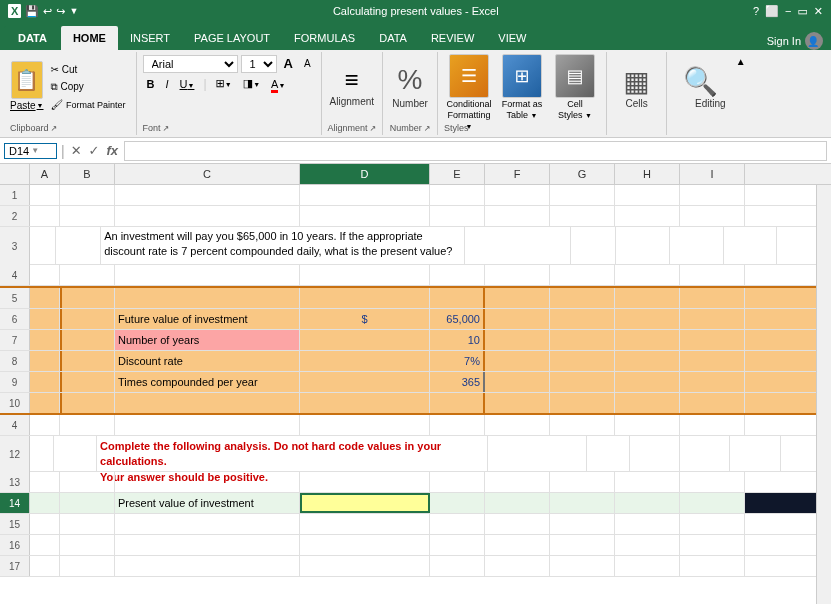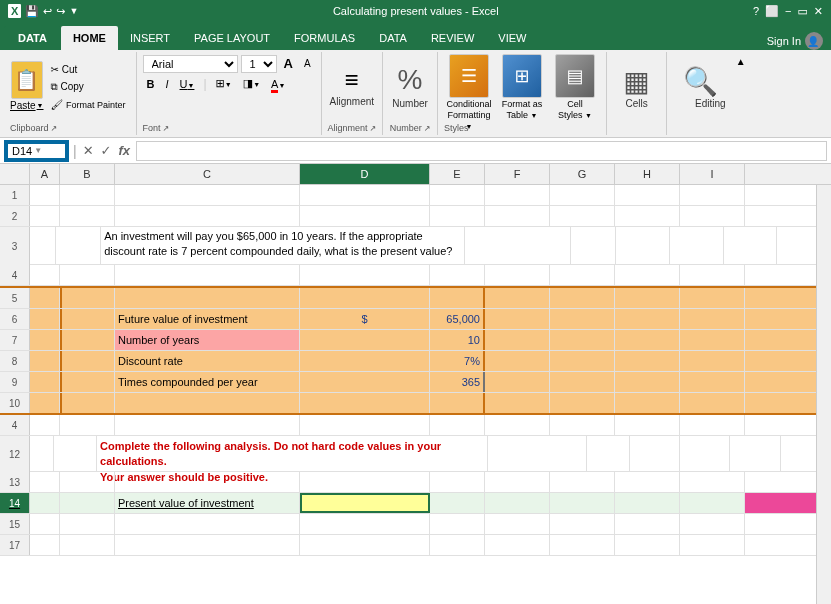--- a/index.html
+++ b/index.html
@@ -176,23 +176,23 @@
     .formula-bar {
       background: white;
       border-bottom: 1px solid #ccc;
       display: flex;
       align-items: center;
       height: 26px;
       padding: 0 4px;
       gap: 4px;
     }
     .name-box {
-      border: 4px solid #0369a1;
+      border: 1px solid #0369a1;
       padding: 1px 4px;
-      width: 65px;
+      width: 53px;
       font-size: 11px;
       display: flex; align-items: center;
     }
     .formula-sep { color: #aaa; font-size: 14px; }
     .formula-icons { display: flex; gap: 3px; align-items: center; color: #666; font-size: 13px; }
     .formula-icon { cursor: pointer; padding: 0 2px; }
     .formula-input {
       flex: 1;
       border: 1px solid #ccc;
       padding: 1px 4px;
@@ -635,21 +635,21 @@
         <div class="cell col-b"></div>
         <div class="cell col-c"></div>
         <div class="cell col-d"></div>
         <div class="cell col-e"></div>
         <div class="cell col-f"></div>
         <div class="cell col-g"></div>
         <div class="cell col-h"></div>
         <div class="cell col-i"></div>
       </div>
 
-      <div class="grid-row" style="background:#ec4899;text-decoration:underline;">
+      <div class="grid-row" style="background:#0f172a;">
         <div class="row-num selected">14</div>
         <div class="cell col-a" style="background:#e8f5e9;"></div>
         <div class="cell col-b" style="background:#e8f5e9;"></div>
         <div class="cell col-c" style="background:#e8f5e9;">Present value of investment</div>
         <div class="cell col-d" style="background:#ffff99;outline:2px solid #217346;outline-offset:-2px;"></div>
         <div class="cell col-e" style="background:#e8f5e9;"></div>
         <div class="cell col-f" style="background:#e8f5e9;"></div>
         <div class="cell col-g" style="background:#e8f5e9;"></div>
         <div class="cell col-h" style="background:#e8f5e9;"></div>
         <div class="cell col-i" style="background:#e8f5e9;"></div>
@@ -661,20 +661,32 @@
         <div class="cell col-b"></div>
         <div class="cell col-c"></div>
         <div class="cell col-d"></div>
         <div class="cell col-e"></div>
         <div class="cell col-f"></div>
         <div class="cell col-g"></div>
         <div class="cell col-h"></div>
         <div class="cell col-i"></div>
       </div>
 
+      <div class="grid-row">
+        <div class="row-num">16</div>
+        <div class="cell col-a"></div>
+        <div class="cell col-b"></div>
+        <div class="cell col-c"></div>
+        <div class="cell col-d"></div>
+        <div class="cell col-e"></div>
+        <div class="cell col-f"></div>
+        <div class="cell col-g"></div>
+        <div class="cell col-h"></div>
+        <div class="cell col-i"></div>
+      </div>
 
       <div class="grid-row">
         <div class="row-num">17</div>
         <div class="cell col-a"></div>
         <div class="cell col-b"></div>
         <div class="cell col-c"></div>
         <div class="cell col-d"></div>
         <div class="cell col-e"></div>
         <div class="cell col-f"></div>
         <div class="cell col-g"></div>

